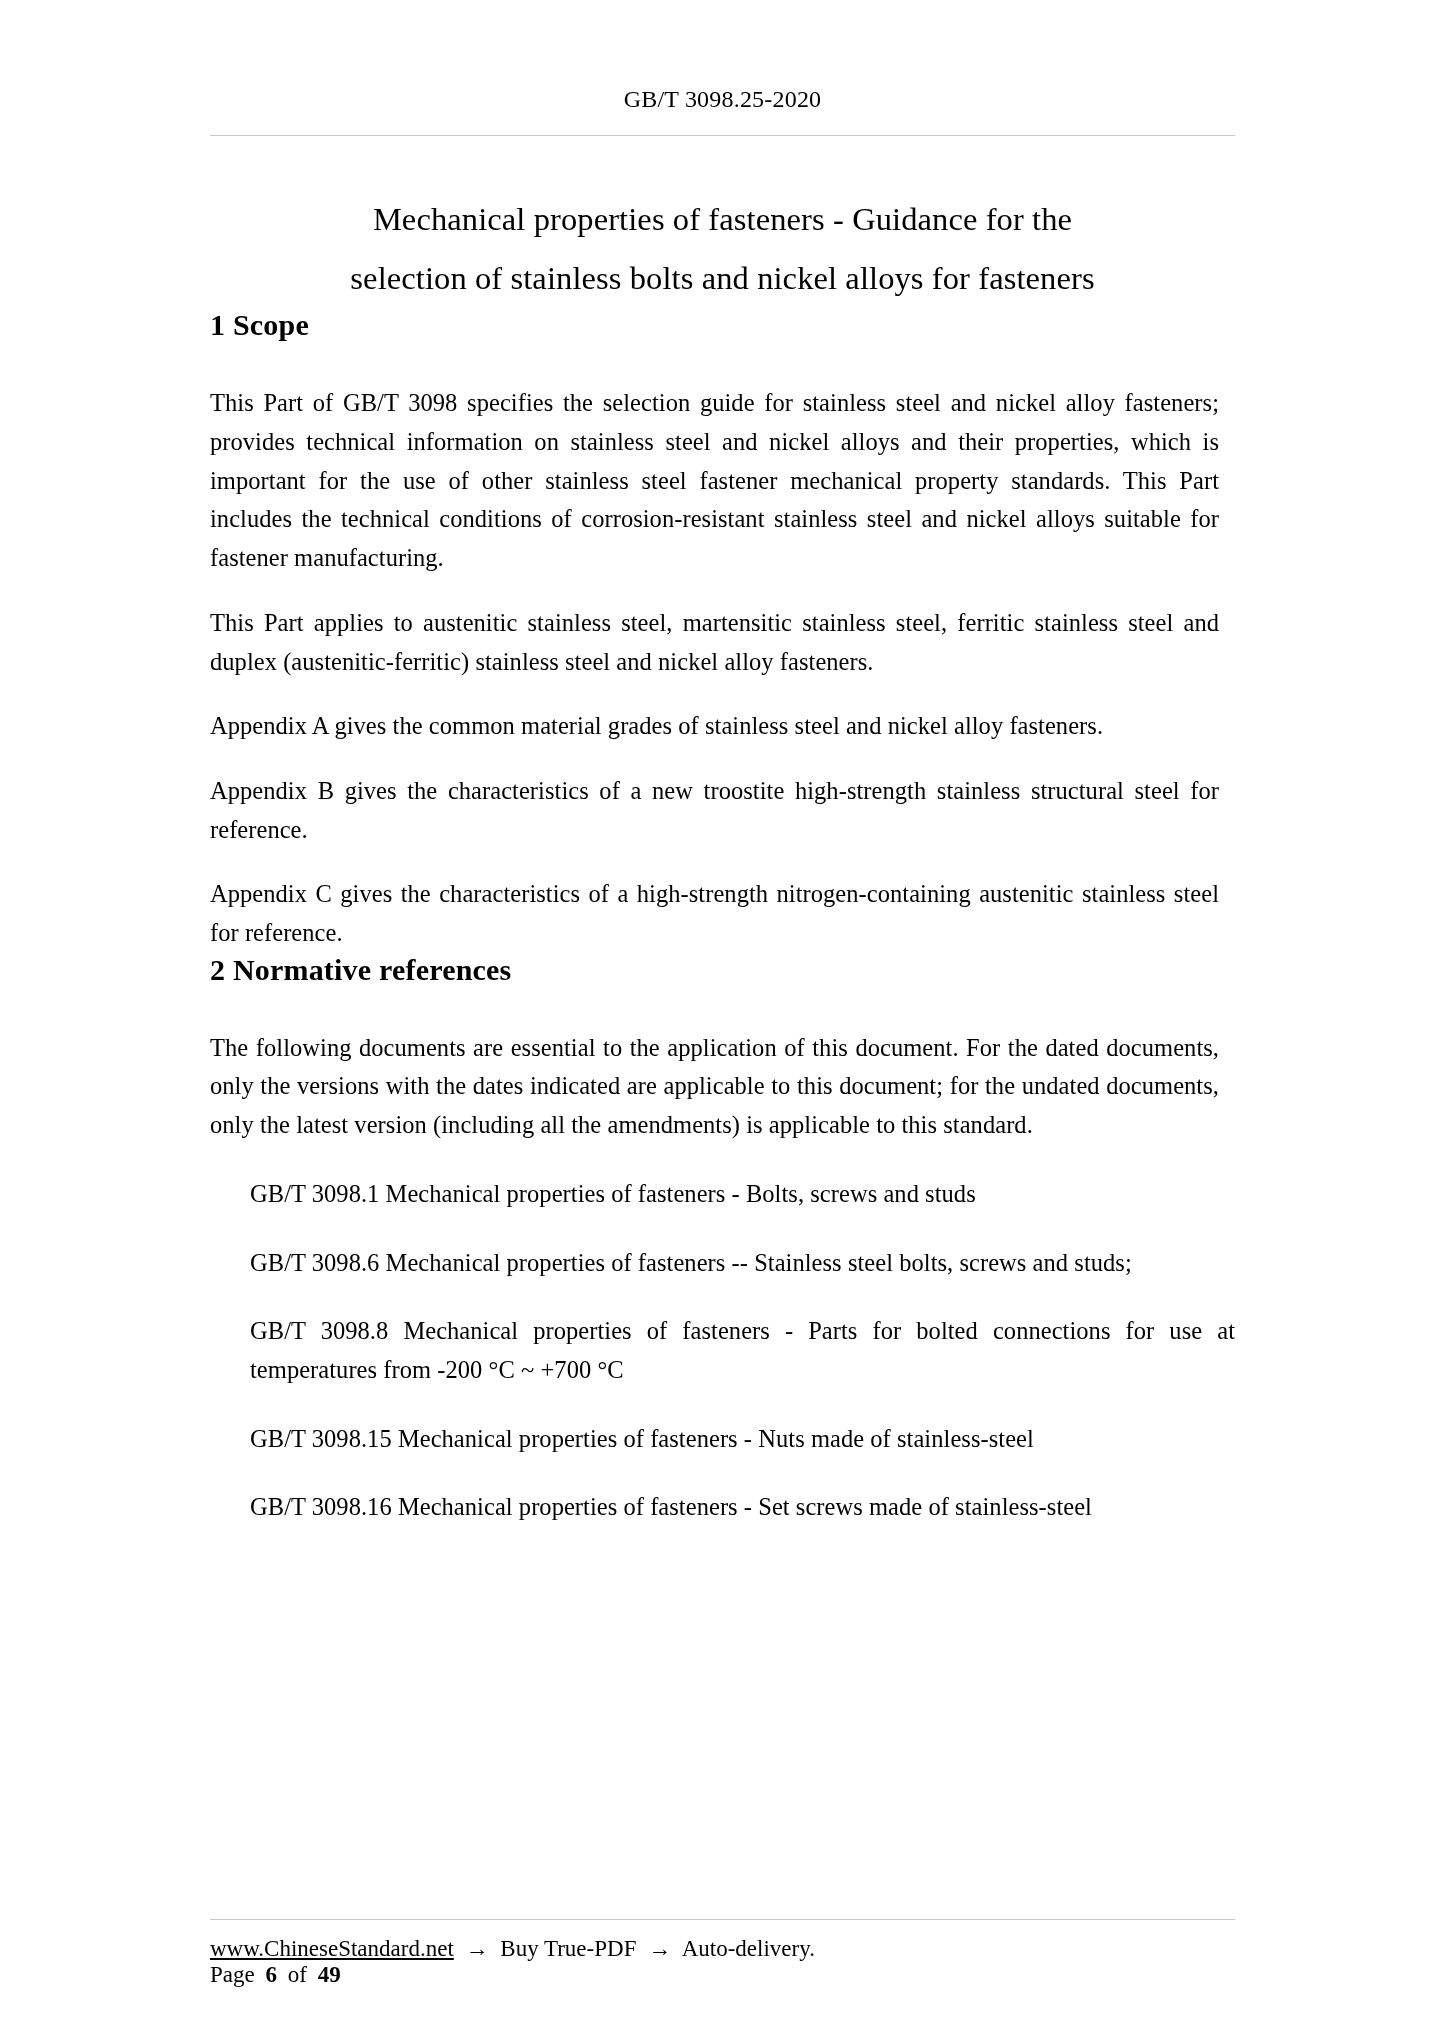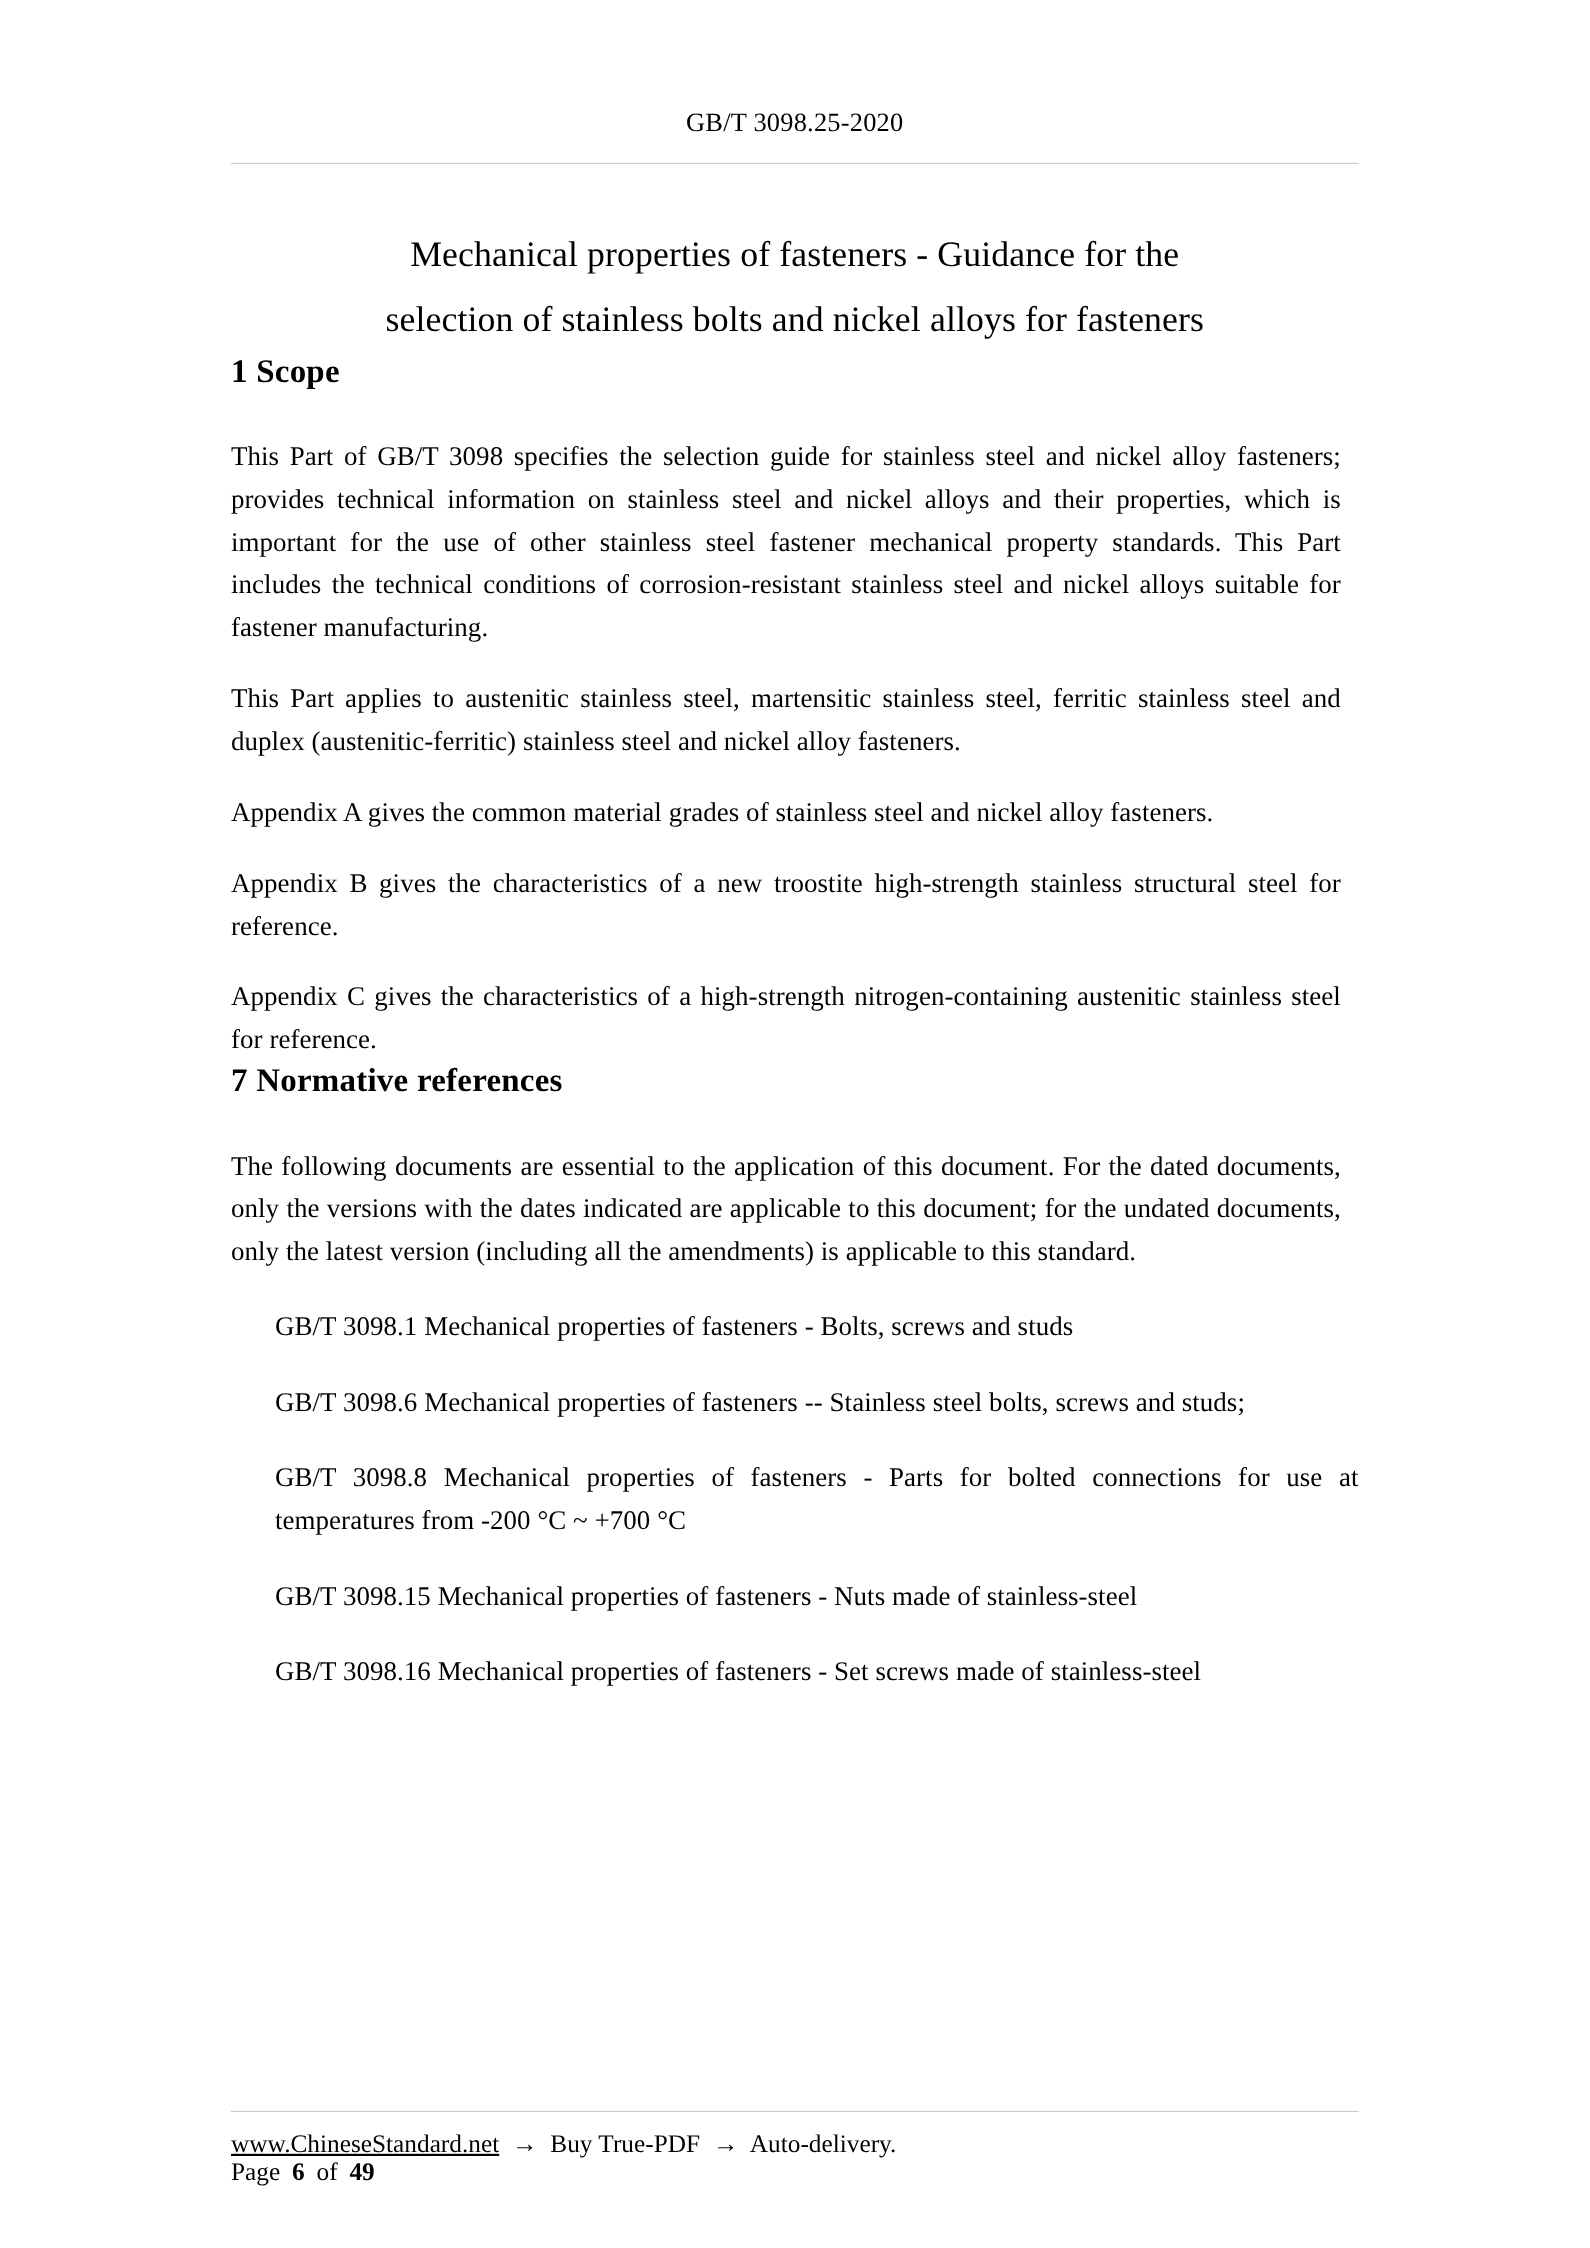--- a/index.html
+++ b/index.html
@@ -11,21 +11,21 @@
     font-family: "Liberation Serif", "DejaVu Serif", serif;
     color: #000000;
   }
   .page {
     width: 1445px;
     height: 2044px;
     margin: 0 auto;
     background: #ffffff;
     position: relative;
     box-sizing: border-box;
-    padding: 13px 210px;
+    padding: 0 210px;
   }
   .header {
     padding-top: 86px;
     text-align: center;
     font-size: 24px;
     letter-spacing: 0.2px;
   }
   .header-rule {
     border: none;
     border-top: 1px solid #c9c9c9;
@@ -124,21 +124,21 @@
     <span class="line">selection of stainless bolts and nickel alloys for fasteners</span>
   </div>
 
   <h2 class="section sec1">1 Scope</h2>
   <p class="body first-after-head">This Part of GB/T 3098 specifies the selection guide for stainless steel and nickel alloy fasteners; provides technical information on stainless steel and nickel alloys and their properties, which is important for the use of other stainless steel fastener mechanical property standards. This Part includes the technical conditions of corrosion-resistant stainless steel and nickel alloys suitable for fastener manufacturing.</p>
   <p class="body">This Part applies to austenitic stainless steel, martensitic stainless steel, ferritic stainless steel and duplex (austenitic-ferritic) stainless steel and nickel alloy fasteners.</p>
   <p class="body">Appendix A gives the common material grades of stainless steel and nickel alloy fasteners.</p>
   <p class="body">Appendix B gives the characteristics of a new troostite high-strength stainless structural steel for reference.</p>
   <p class="body">Appendix C gives the characteristics of a high-strength nitrogen-containing austenitic stainless steel for reference.</p>
 
-  <h2 class="section sec2">7 Normative references</h2>
+  <h2 class="section sec2">2 Normative references</h2>
   <p class="body first-after-head">The following documents are essential to the application of this document. For the dated documents, only the versions with the dates indicated are applicable to this document; for the undated documents, only the latest version (including all the amendments) is applicable to this standard.</p>
 
   <ul class="ref-list">
     <li>GB/T 3098.1 Mechanical properties of fasteners - Bolts, screws and studs</li>
     <li>GB/T 3098.6 Mechanical properties of fasteners -- Stainless steel bolts, screws and studs;</li>
     <li>GB/T 3098.8 Mechanical properties of fasteners - Parts for bolted connections for use at temperatures from -200 °C ~ +700 °C</li>
     <li>GB/T 3098.15 Mechanical properties of fasteners - Nuts made of stainless-steel</li>
     <li>GB/T 3098.16 Mechanical properties of fasteners - Set screws made of stainless-steel</li>
   </ul>
 

